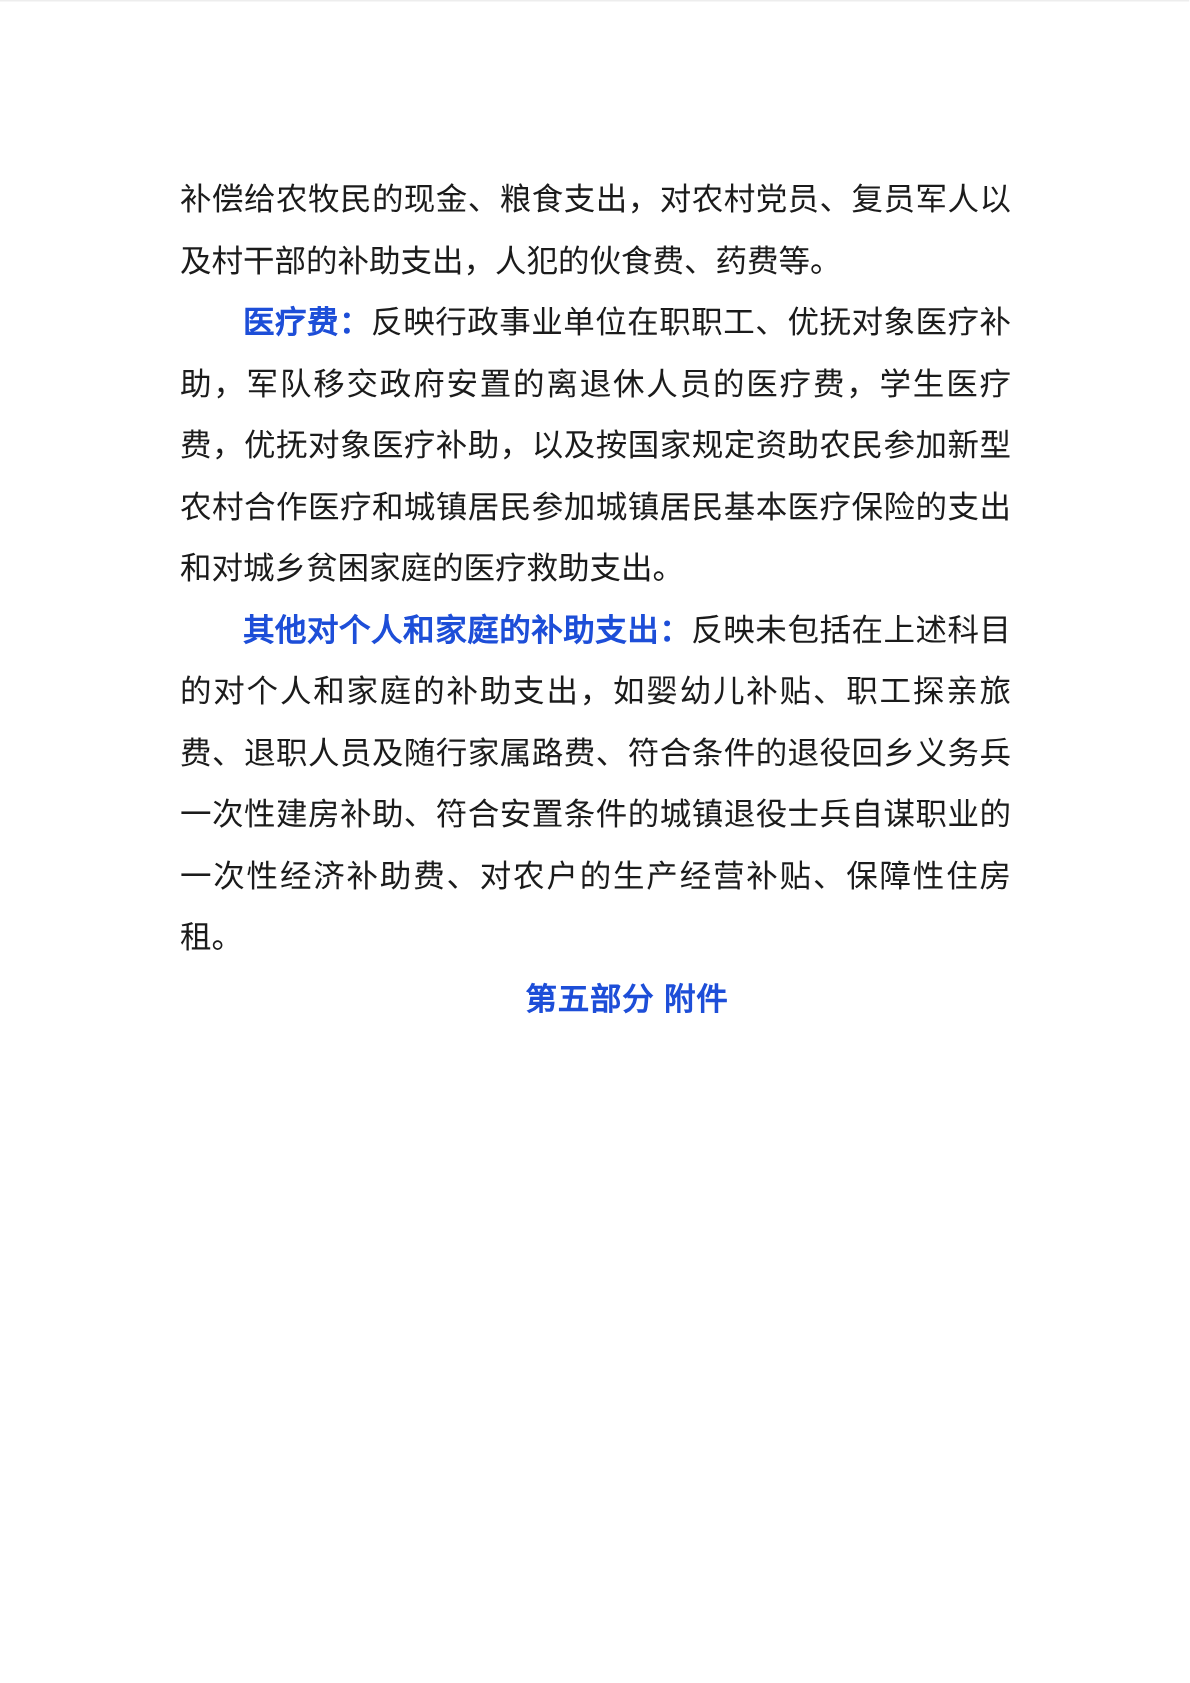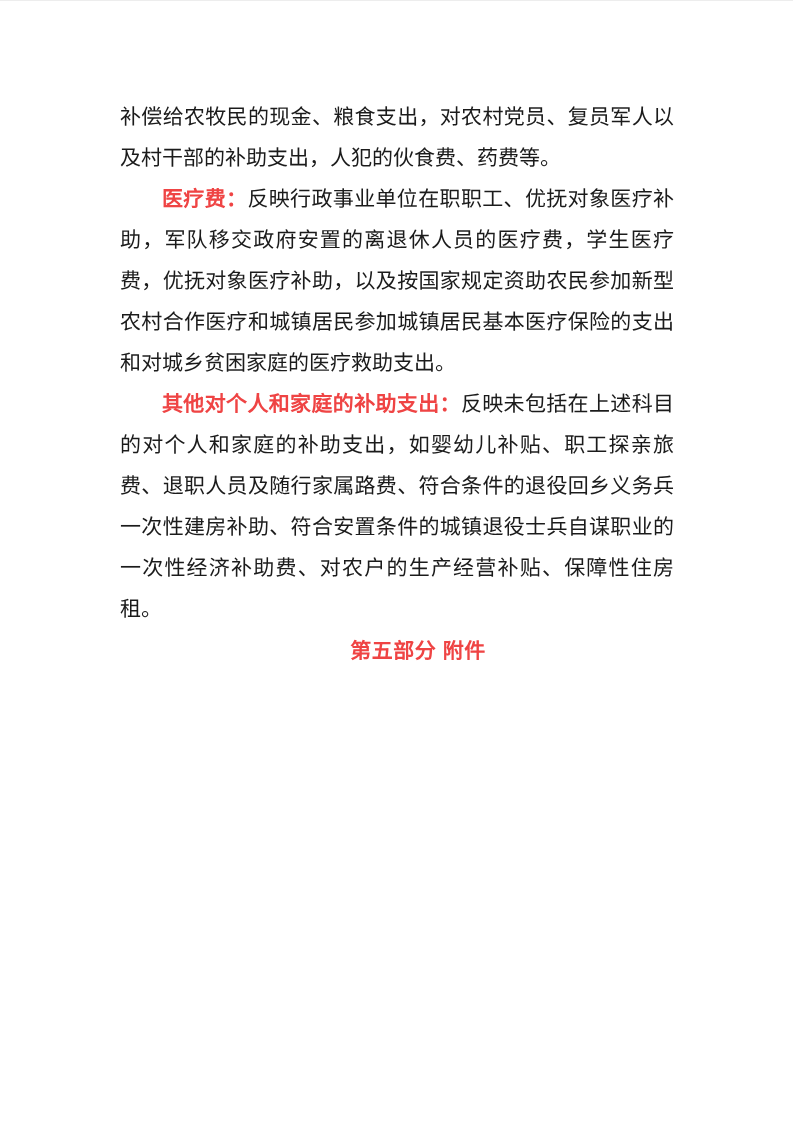--- a/index.html
+++ b/index.html
@@ -17,21 +17,21 @@
     position: relative;
     width: 793px;
     height: 1122px;
     background: #ffffff;
     box-sizing: border-box;
     border-top: 1px solid #ededed;
   }
   .doc-body {
     position: absolute;
     left: 120px;
-    top: 96px;
+    top: 112px;
     width: 554px;
     color: #1b1b1b;
     font-size: 21px;
     line-height: 41px;
     text-align: justify;
     text-justify: inter-character;
   }
   .para {
     margin: 0;
     padding: 0;
@@ -42,21 +42,21 @@
   }
   .para.heading {
     font-family: "Liberation Sans", "DejaVu Sans", sans-serif;
     font-weight: bold;
     color: #0f0f0f;
     text-align: center;
     letter-spacing: 0.5px;
   }
   .run.bold {
     font-weight: bold;
-    color: #ef4444;
+    color: #1d4ed8;
   }
 </style>
 </head>
 <body>
 
 <main class="page">
   <section class="doc-body" id="doc-body">
       <p class="para"><span class="run">补偿给农牧民的现金、粮食支出，对农村党员、复员军人以及村干部的补助支出，人犯的伙食费、药费等。</span></p>
       <p class="para indent"><span class="run bold">医疗费：</span><span class="run">反映行政事业单位在职职工、优抚对象医疗补助，军队移交政府安置的离退休人员的医疗费，学生医疗费，优抚对象医疗补助，以及按国家规定资助农民参加新型农村合作医疗和城镇居民参加城镇居民基本医疗保险的支出和对城乡贫困家庭的医疗救助支出。</span></p>
       <p class="para indent"><span class="run bold">其他对个人和家庭的补助支出：</span><span class="run">反映未包括在上述科目的对个人和家庭的补助支出，如婴幼儿补贴、职工探亲旅费、退职人员及随行家属路费、符合条件的退役回乡义务兵一次性建房补助、符合安置条件的城镇退役士兵自谋职业的一次性经济补助费、对农户的生产经营补贴、保障性住房租。</span></p>

